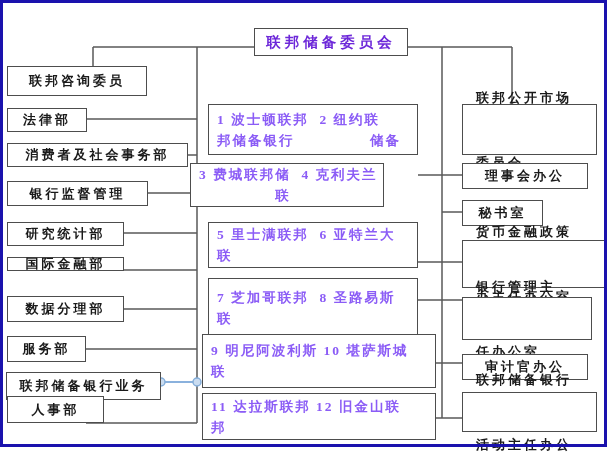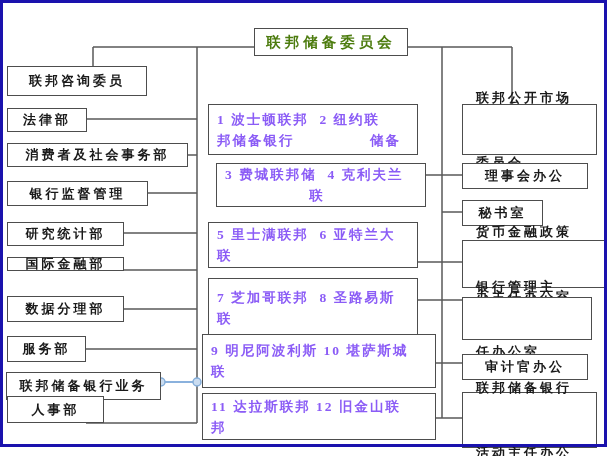--- a/index.html
+++ b/index.html
@@ -15,21 +15,21 @@
   .box{
     position:absolute;box-sizing:border-box;background:#ffffff;
     border:1.5px solid #4d4d4d;z-index:2;display:flex;flex-direction:column;
     justify-content:center;font-weight:bold;color:#1a1a1a;
   }
   .box.center{align-items:center;text-align:center;}
   .left-box{font-size:13px;letter-spacing:3px;align-items:center;text-align:center;}
   .right-box{font-size:13px;letter-spacing:3px;gap:44px;}
   .right-box.two{padding-left:13px;line-height:21px;}
   .root-box{
-    font-size:14.5px;color:#4d7c0f;letter-spacing:4px;
+    font-size:14.5px;color:#6d28d9;letter-spacing:4px;
     align-items:center;text-align:center;
   }
   .bank-box{
     font-size:13.5px;color:#8b5cf6;letter-spacing:2px;
     padding-left:8px;line-height:21px;
   }
   .bank-box .l1{white-space:pre;}
   .bank-box .l2c{display:block;width:100%;text-align:center;padding-right:16px;box-sizing:border-box;}
   .bank-box .split{display:flex;justify-content:space-between;padding-right:16px;}
 </style>
@@ -102,21 +102,21 @@
     <span>人事部</span>
   </div>
 
   <div class="box bank-box" style="left:208px;top:104px;width:210px;height:51px">
     <span class="l1">1 波士顿联邦  2 纽约联</span>
     <span class="split">
         <span>邦储备银行</span>
         <span>储备</span>
       </span>
   </div>
-  <div class="box bank-box" style="left:216px;top:163px;width:210px;height:44px">
+  <div class="box bank-box" style="left:190px;top:163px;width:194px;height:44px">
     <span class="l1">3 费城联邦储  4 克利夫兰</span>
     <span class="l2c">联</span>
   </div>
   <div class="box bank-box" style="left:208px;top:222px;width:210px;height:46px">
     <span class="l1">5 里士满联邦  6 亚特兰大</span>
     <span>联</span>
   </div>
   <div class="box bank-box" style="left:208px;top:278px;width:210px;height:60px">
     <span class="l1">7 芝加哥联邦  8 圣路易斯</span>
     <span>联</span>
@@ -144,19 +144,19 @@
     <span>货币金融政策</span>
     <span>办主任办公室</span>
   </div>
   <div class="box right-box two" style="left:462px;top:297px;width:130px;height:43px">
     <span>银行管理主</span>
     <span>任办公室</span>
   </div>
   <div class="box right-box center" style="left:462px;top:354px;width:126px;height:26px">
     <span>审计官办公</span>
   </div>
-  <div class="box right-box two" style="left:462px;top:392px;width:135px;height:56px">
+  <div class="box right-box two" style="left:462px;top:392px;width:135px;height:40px">
     <span>联邦储备银行</span>
     <span>活动主任办公</span>
   </div>
 
   <div id="frame"></div>
 </div>
 
 </body></html>

